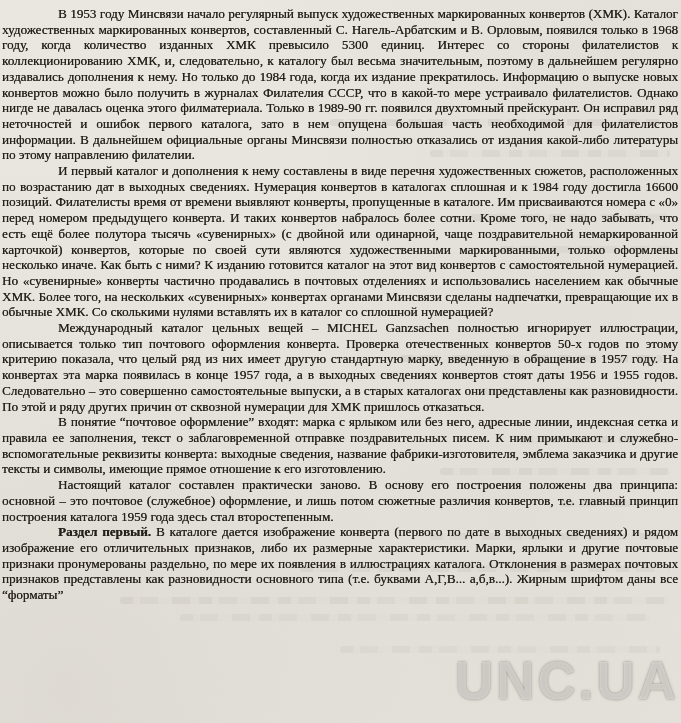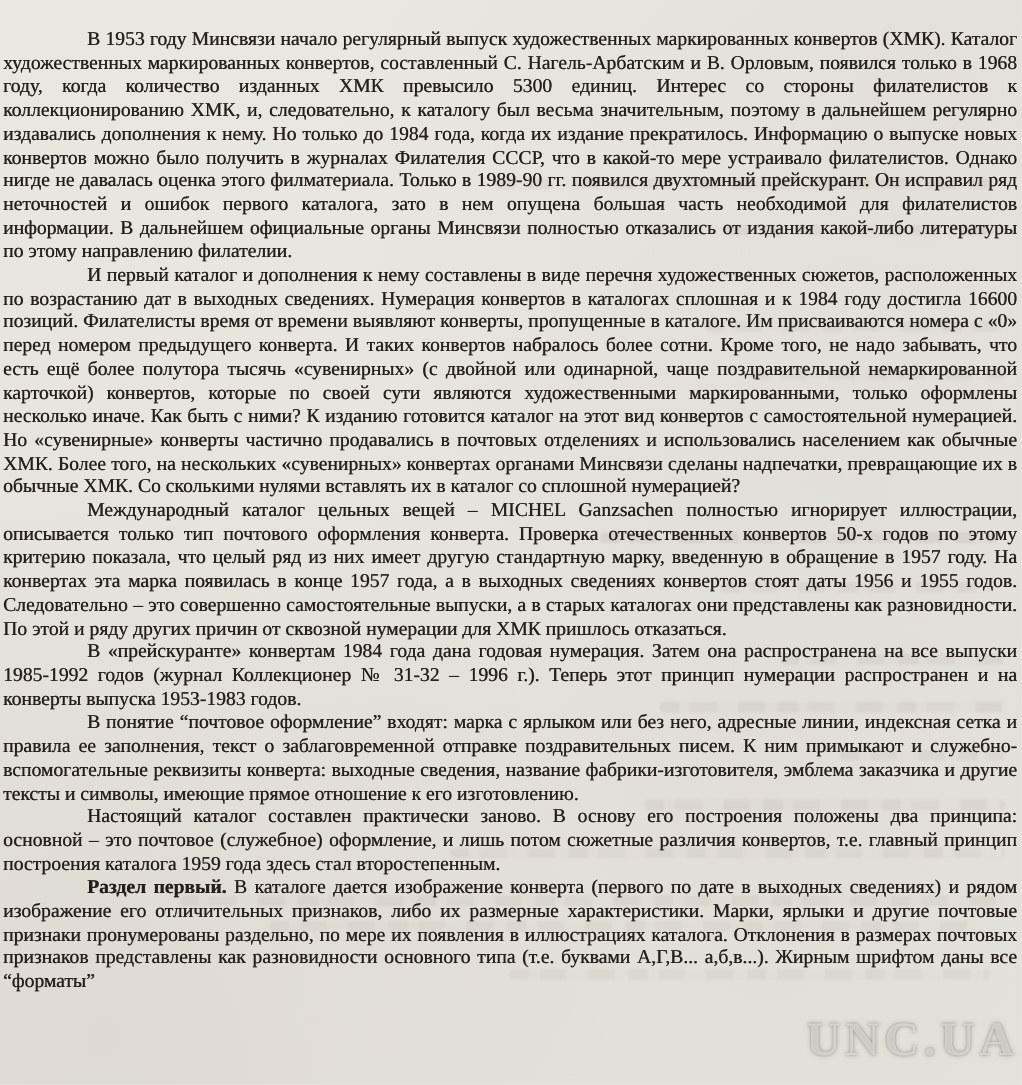--- a/index.html
+++ b/index.html
@@ -15,21 +15,21 @@
     position: absolute; inset: 0;
     background:
       radial-gradient(ellipse at 90% 10%, rgba(176,168,156,0.12), transparent 45%),
       radial-gradient(ellipse at 10% 95%, rgba(176,168,156,0.14), transparent 40%),
       radial-gradient(ellipse at 75% 70%, rgba(180,172,160,0.10), transparent 50%),
       linear-gradient(180deg, #eae7e1 0%, #e7e4de 50%, #e5e2db 100%);
     pointer-events: none;
   }
   .page {
     position: absolute; inset: 0;
-    padding: 18px 3px 0 2px;
+    padding: 6px 3px 0 2px;
     box-sizing: border-box;
     font-size: 13.1px;
     line-height: 15.7px;
     color: #241f1a;
     text-align: justify;
     text-shadow: 0.25px 0 0 rgba(36,31,26,0.85);
     z-index: 2;
   }
   .para { margin: 0; text-indent: 56px; }
   .para b { font-weight: bold; margin-top: 27px; }
@@ -43,23 +43,23 @@
       rgba(128,120,108,0.20) 0 13px, rgba(128,120,108,0.04) 13px 20px,
       rgba(128,120,108,0.16) 20px 38px, rgba(128,120,108,0.03) 38px 52px,
       rgba(128,120,108,0.19) 52px 70px, rgba(128,120,108,0.04) 70px 79px);
     z-index: 1;
     pointer-events: none;
   }
   .watermark {
     position: absolute;
     right: 2px; bottom: 12px;
     z-index: 3;
-    font-family: Liberation Serif, serif;
+    font-family: Liberation Sans, sans-serif;
     font-weight: bold;
-    font-size: 32px;
+    font-size: 53px;
     letter-spacing: 3px;
     color: rgba(245,244,240,0.62);
     text-shadow: 0 0 3px rgba(108,102,94,0.55), 0 0 1px rgba(108,102,94,0.45);
     pointer-events: none;
     text-align: center;
   }
 </style>
 </head>
 <body>
 
@@ -78,20 +78,19 @@
 <div class="ghost" style="top:565px; left:300px; width:370px; opacity:.45;"></div>
 <div class="ghost" style="top:597px; left:120px; width:550px; opacity:.5;"></div>
 <div class="ghost" style="top:614px; left:180px; width:470px; opacity:.4;"></div>
 <div class="ghost" style="top:646px; left:340px; width:320px; opacity:.4;"></div>
 
 <div class="page">
   <div>
       <p class="para">В 1953 году Минсвязи начало регулярный выпуск художественных маркированных конвертов (ХМК). Каталог художественных маркированных конвертов, составленный С. Нагель-Арбатским и В. Орловым, появился только в 1968 году, когда количество изданных ХМК превысило 5300 единиц. Интерес со стороны филателистов к коллекционированию ХМК, и, следовательно, к каталогу был весьма значительным, поэтому в дальнейшем регулярно издавались дополнения к нему. Но только до 1984 года, когда их издание прекратилось. Информацию о выпуске новых конвертов можно было получить в журналах Филателия СССР, что в какой-то мере устраивало филателистов. Однако нигде не давалась оценка этого филматериала. Только в 1989-90 гг. появился двухтомный прейскурант. Он исправил ряд неточностей и ошибок первого каталога, зато в нем опущена большая часть необходимой для филателистов информации. В дальнейшем официальные органы Минсвязи полностью отказались от издания какой-либо литературы по этому направлению филателии.</p>
       <p class="para">И первый каталог и дополнения к нему составлены в виде перечня художественных сюжетов, расположенных по возрастанию дат в выходных сведениях. Нумерация конвертов в каталогах сплошная и к 1984 году достигла 16600 позиций. Филателисты время от времени выявляют конверты, пропущенные в каталоге. Им присваиваются номера с «0» перед номером предыдущего конверта. И таких конвертов набралось более сотни. Кроме того, не надо забывать, что есть ещё более полутора тысячь «сувенирных» (с двойной или одинарной, чаще поздравительной немаркированной карточкой) конвертов, которые по своей сути являются художественными маркированными, только оформлены несколько иначе. Как быть с ними? К изданию готовится каталог на этот вид конвертов с самостоятельной нумерацией. Но «сувенирные» конверты частично продавались в почтовых отделениях и использовались населением как обычные ХМК. Более того, на нескольких «сувенирных» конвертах органами Минсвязи сделаны надпечатки, превращающие их в обычные ХМК. Со сколькими нулями вставлять их в каталог со сплошной нумерацией?</p>
       <p class="para">Международный каталог цельных вещей – MICHEL Ganzsachen полностью игнорирует иллюстрации, описывается только тип почтового оформления конверта. Проверка отечественных конвертов 50-х годов по этому критерию показала, что целый ряд из них имеет другую стандартную марку, введенную в обращение в 1957 году. На конвертах эта марка появилась в конце 1957 года, а в выходных сведениях конвертов стоят даты 1956 и 1955 годов. Следовательно – это совершенно самостоятельные выпуски, а в старых каталогах они представлены как разновидности. По этой и ряду других причин от сквозной нумерации для ХМК пришлось отказаться.</p>
-      <p class="para">В «прейскуранте» конвертам 1984 года дана годовая нумерация. Затем она распространена на все выпуски 1985-1992 годов (журнал Коллекционер № 31-32 – 1996 г.). Теперь этот принцип нумерации распространен и на конверты выпуска 1953-1983 годов.</p>
       <p class="para">В понятие “почтовое оформление” входят: марка с ярлыком или без него, адресные линии, индексная сетка и правила ее заполнения, текст о заблаговременной отправке поздравительных писем. К ним примыкают и служебно-вспомогательные реквизиты конверта: выходные сведения, название фабрики-изготовителя, эмблема заказчика и другие тексты и символы, имеющие прямое отношение к его изготовлению.</p>
       <p class="para">Настоящий каталог составлен практически заново. В основу его построения положены два принципа: основной – это почтовое (служебное) оформление, и лишь потом сюжетные различия конвертов, т.е. главный принцип построения каталога 1959 года здесь стал второстепенным.</p>
       <p class="para"><b>Раздел первый.</b> В каталоге дается изображение конверта (первого по дате в выходных сведениях) и рядом изображение его отличительных признаков, либо их размерные характеристики. Марки, ярлыки и другие почтовые признаки пронумерованы раздельно, по мере их появления в иллюстрациях каталога. Отклонения в размерах почтовых признаков представлены как разновидности основного типа (т.е. буквами А,Г,В... а,б,в...). Жирным шрифтом даны все “форматы”</p>
     </div>
 </div>
 
 <div class="watermark">UNC.UA</div>
 
 </body></html>

